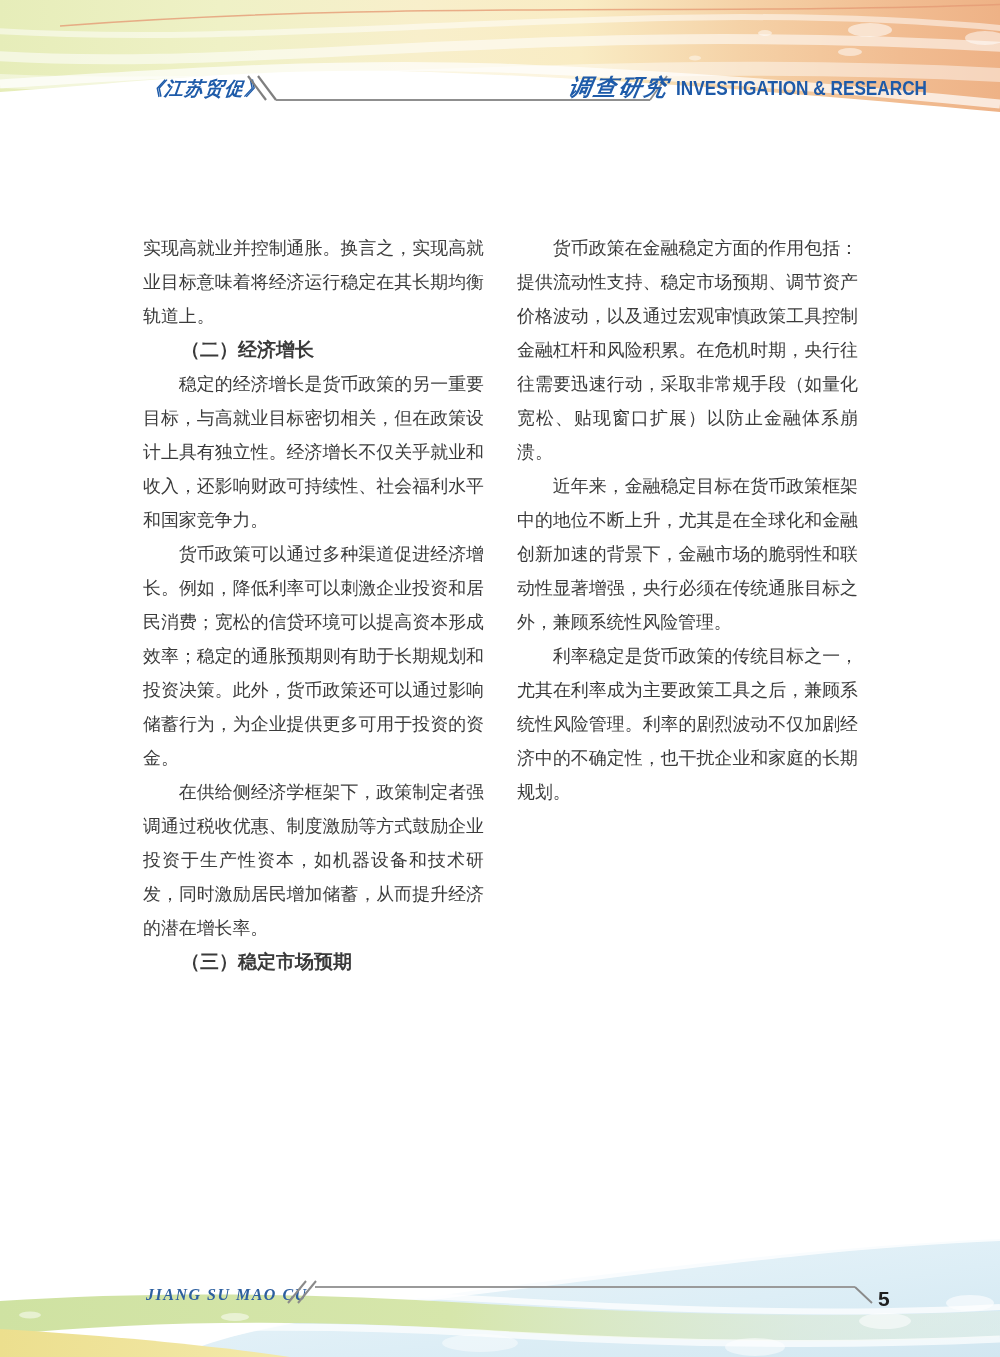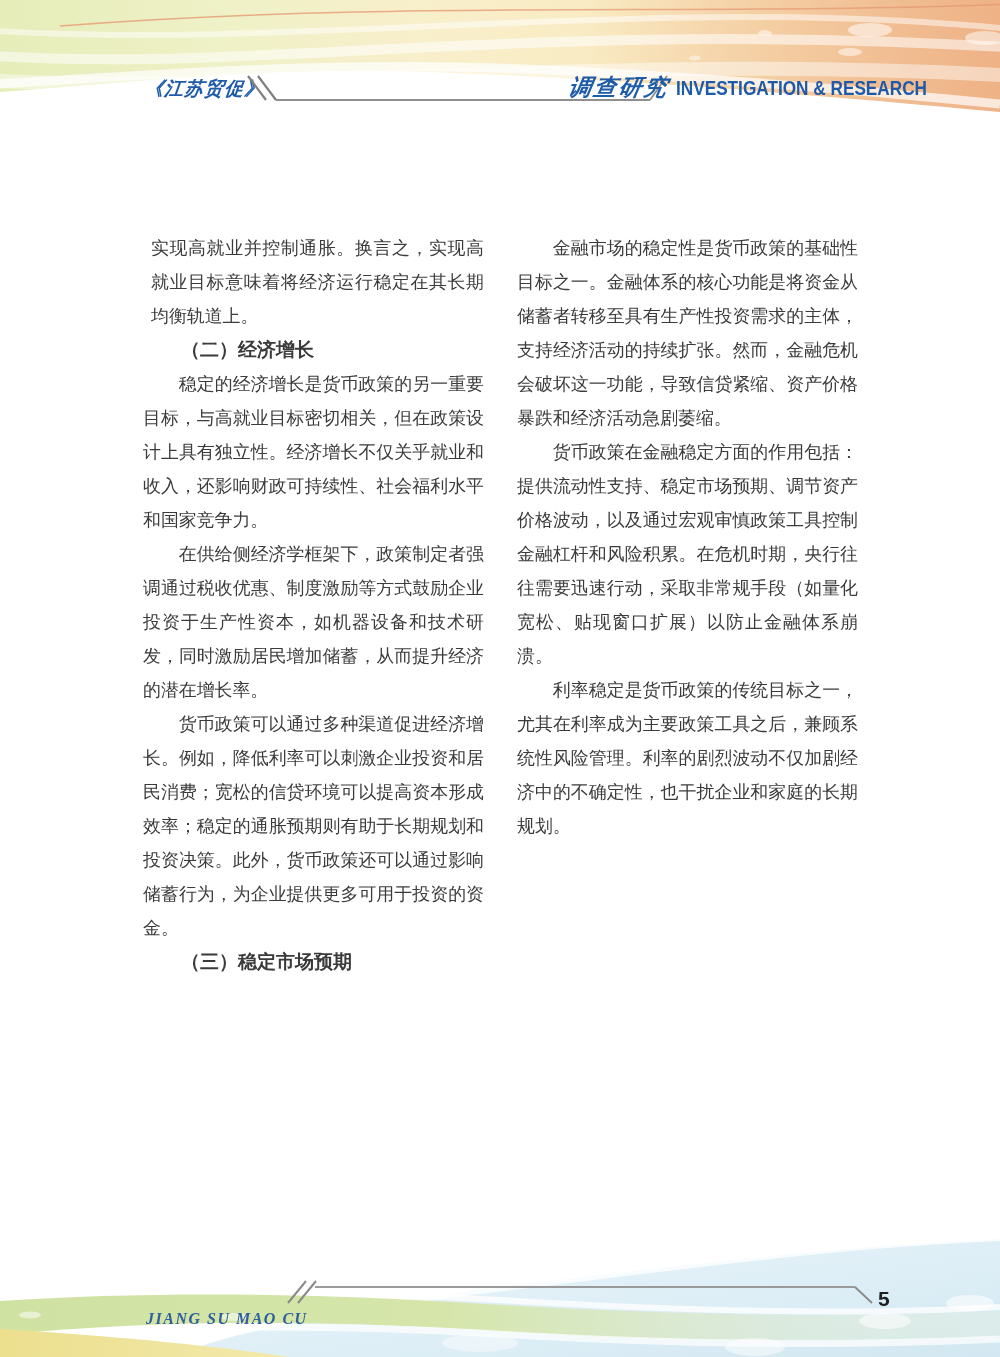--- a/index.html
+++ b/index.html
@@ -43,32 +43,32 @@
   .column{
     position:absolute;top:231px;width:341px;
     font-size:17.9px;line-height:34px;color:#3b3b3b;
     text-align:justify;text-justify:inter-ideograph;
     line-break:strict;
   }
   .column-left{left:143px;}
   .column-right{left:517px;}
   .column p,.column h3{margin:0;padding:0;}
   .para{text-indent:2em;}
-  .para.no-indent{text-indent:0;margin-left:8px;}
+  .para.no-indent{text-indent:0;}
   .heading{
     font-family:Liberation Sans, sans-serif;
     font-size:19px;font-weight:700;color:#3a3a3a;
     line-height:34px;text-indent:2em;
   }
 
   
   .footer-journal{
     position:absolute;left:146px;top:1286px;
     font-size:16px;font-style:italic;font-weight:600;
-    color:#2d5f9f;letter-spacing:1.5px;white-space:nowrap;margin-top:24px;
+    color:#2d5f9f;letter-spacing:1.5px;white-space:nowrap;
   }
   .footer-rule{position:absolute;left:284px;top:1280px;width:600px;height:28px;}
   .page-number{
     position:absolute;left:878px;top:1287px;
     font-family:"Liberation Sans","DejaVu Sans",sans-serif;
     font-size:21px;font-weight:700;color:#1f1f1f;
   }
 </style>
 </head>
 <body>
@@ -110,27 +110,27 @@
     <path d="M410,28 L427,4" stroke="#8f8f8f" stroke-width="1.8" fill="none"></path>
   </svg>
 
   <span class="section-cn">调查研究</span>
   <span class="section-en">INVESTIGATION &amp; RESEARCH</span>
 
   <div class="column column-left" id="left-column">
       <p class="para no-indent">实现高就业并控制通胀。换言之，实现高就业目标意味着将经济运行稳定在其长期均衡轨道上。</p>
       <h3 class="heading">（二）经济增长</h3>
       <p class="para">稳定的经济增长是货币政策的另一重要目标，与高就业目标密切相关，但在政策设计上具有独立性。经济增长不仅关乎就业和收入，还影响财政可持续性、社会福利水平和国家竞争力。</p>
+      <p class="para">货币政策可以通过多种渠道促进经济增长。例如，降低利率可以刺激企业投资和居民消费；宽松的信贷环境可以提高资本形成效率；稳定的通胀预期则有助于长期规划和投资决策。此外，货币政策还可以通过影响储蓄行为，为企业提供更多可用于投资的资金。</p>
       <p class="para">在供给侧经济学框架下，政策制定者强调通过税收优惠、制度激励等方式鼓励企业投资于生产性资本，如机器设备和技术研发，同时激励居民增加储蓄，从而提升经济的潜在增长率。</p>
-      <p class="para">货币政策可以通过多种渠道促进经济增长。例如，降低利率可以刺激企业投资和居民消费；宽松的信贷环境可以提高资本形成效率；稳定的通胀预期则有助于长期规划和投资决策。此外，货币政策还可以通过影响储蓄行为，为企业提供更多可用于投资的资金。</p>
       <h3 class="heading">（三）稳定市场预期</h3>
     </div>
   <div class="column column-right" id="right-column">
-      <p class="para">金融市场的稳定性是货币政策的基础性目标之一。金融体系的核心功能是将资金从储蓄者转移至具有生产性投资需求的主体，支持经济活动的持续扩张。然而，金融危机会破坏这一功能，导致信贷紧缩、资产价格暴跌和经济活动急剧萎缩。</p>
       <p class="para">货币政策在金融稳定方面的作用包括：提供流动性支持、稳定市场预期、调节资产价格波动，以及通过宏观审慎政策工具控制金融杠杆和风险积累。在危机时期，央行往往需要迅速行动，采取非常规手段（如量化宽松、贴现窗口扩展）以防止金融体系崩溃。</p>
+      <p class="para">近年来，金融稳定目标在货币政策框架中的地位不断上升，尤其是在全球化和金融创新加速的背景下，金融市场的脆弱性和联动性显著增强，央行必须在传统通胀目标之外，兼顾系统性风险管理。</p>
       <p class="para">利率稳定是货币政策的传统目标之一，尤其在利率成为主要政策工具之后，兼顾系统性风险管理。利率的剧烈波动不仅加剧经济中的不确定性，也干扰企业和家庭的长期规划。</p>
     </div>
 
   <svg class="band band-bottom" viewBox="0 0 1000 160" preserveAspectRatio="none">
     <defs>
       <linearGradient id="gBlue" x1="0" y1="0" x2="1" y2="1">
         <stop offset="0" stop-color="#eef6fa"></stop>
         <stop offset="0.6" stop-color="#ddeef6"></stop>
         <stop offset="1" stop-color="#d2e7f1"></stop>
       </linearGradient>

